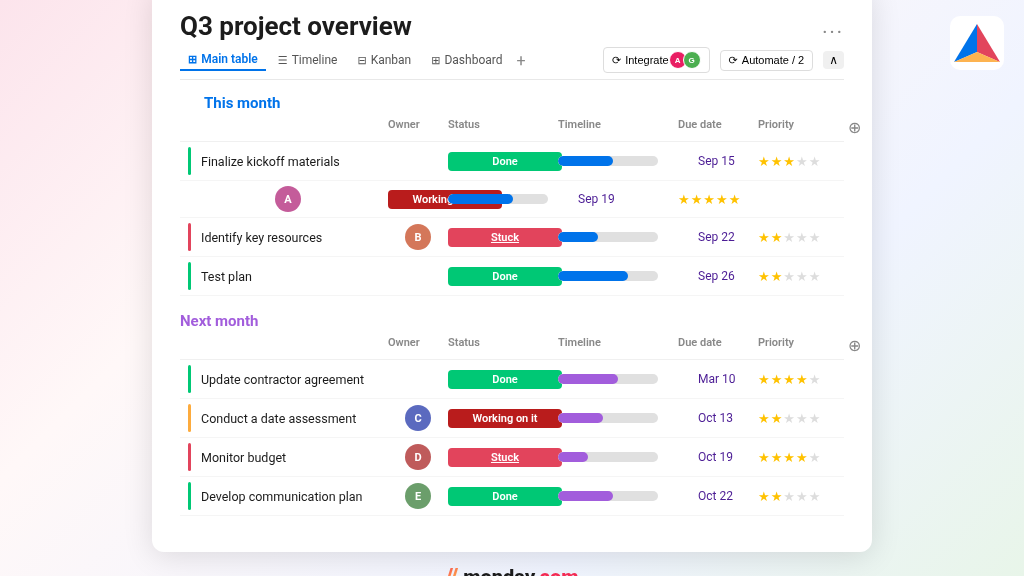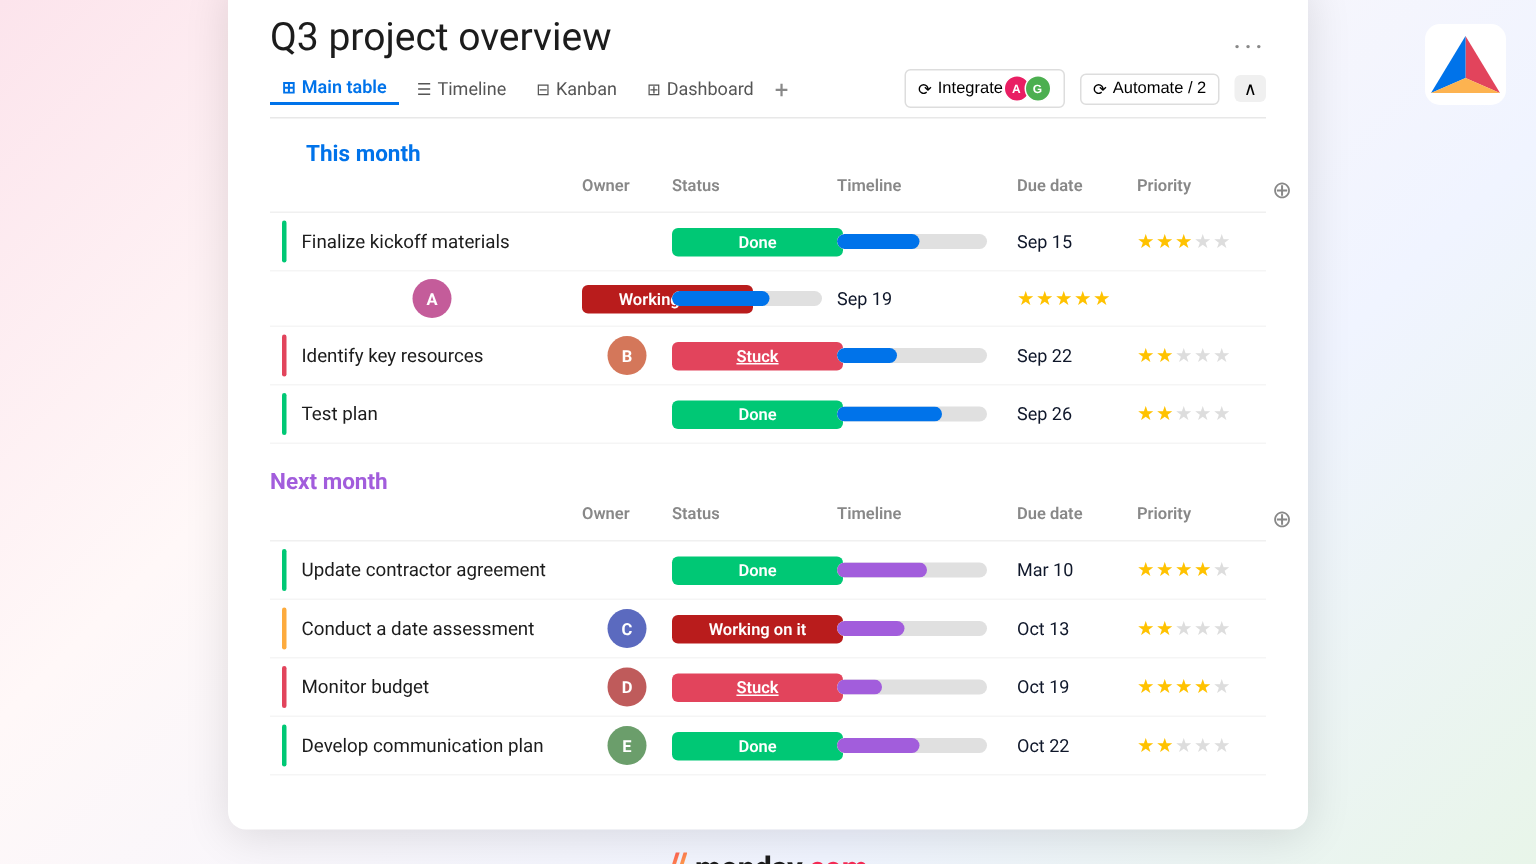--- a/index.html
+++ b/index.html
@@ -22,21 +22,21 @@
       position: relative;
     }
     .card-header {
       display: flex;
       align-items: center;
       justify-content: space-between;
       margin-bottom: 6px;
     }
     .page-title {
       font-size: 26px;
-      font-weight: 400;
+      font-weight: 700;
       color: #1c1c1c;
     }
     .dots-menu {
       font-size: 20px;
       color: #888;
       letter-spacing: 2px;
       cursor: pointer;
     }
     .tab-bar {
       display: flex;
@@ -208,21 +208,22 @@
       border-radius: 5px;
       position: absolute;
       left: 0;
       top: 0;
     }
     .timeline-blue { background: #0073ea; }
     .timeline-purple { background: #a25ddc; }
 
     .due-date {
       font-size: 12px;
-      color: #0f172a;
+      color: #4c1d95;
+      margin-left: 20px;
     }
 
     .stars {
       display: flex;
       gap: 1px;
     }
     .star {
       font-size: 13px;
     }
     .star-filled { color: #ffc200; }

